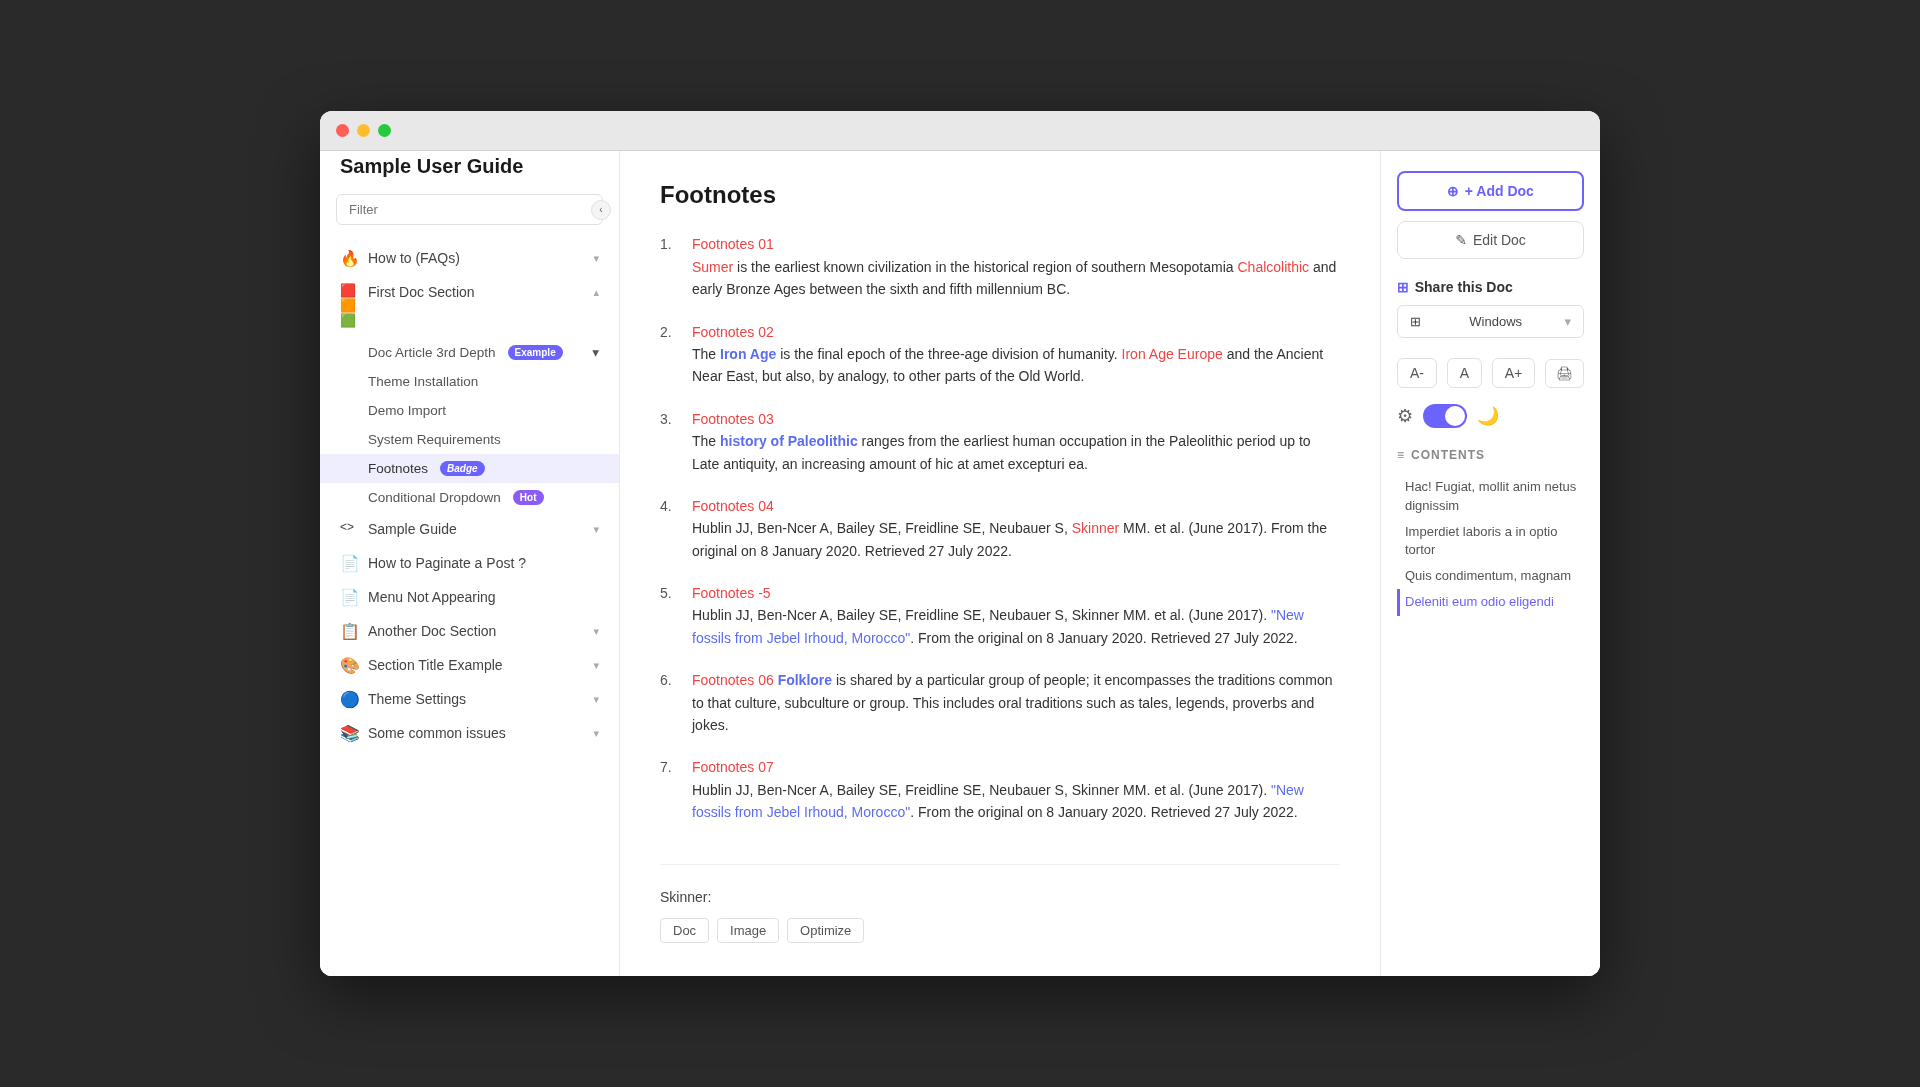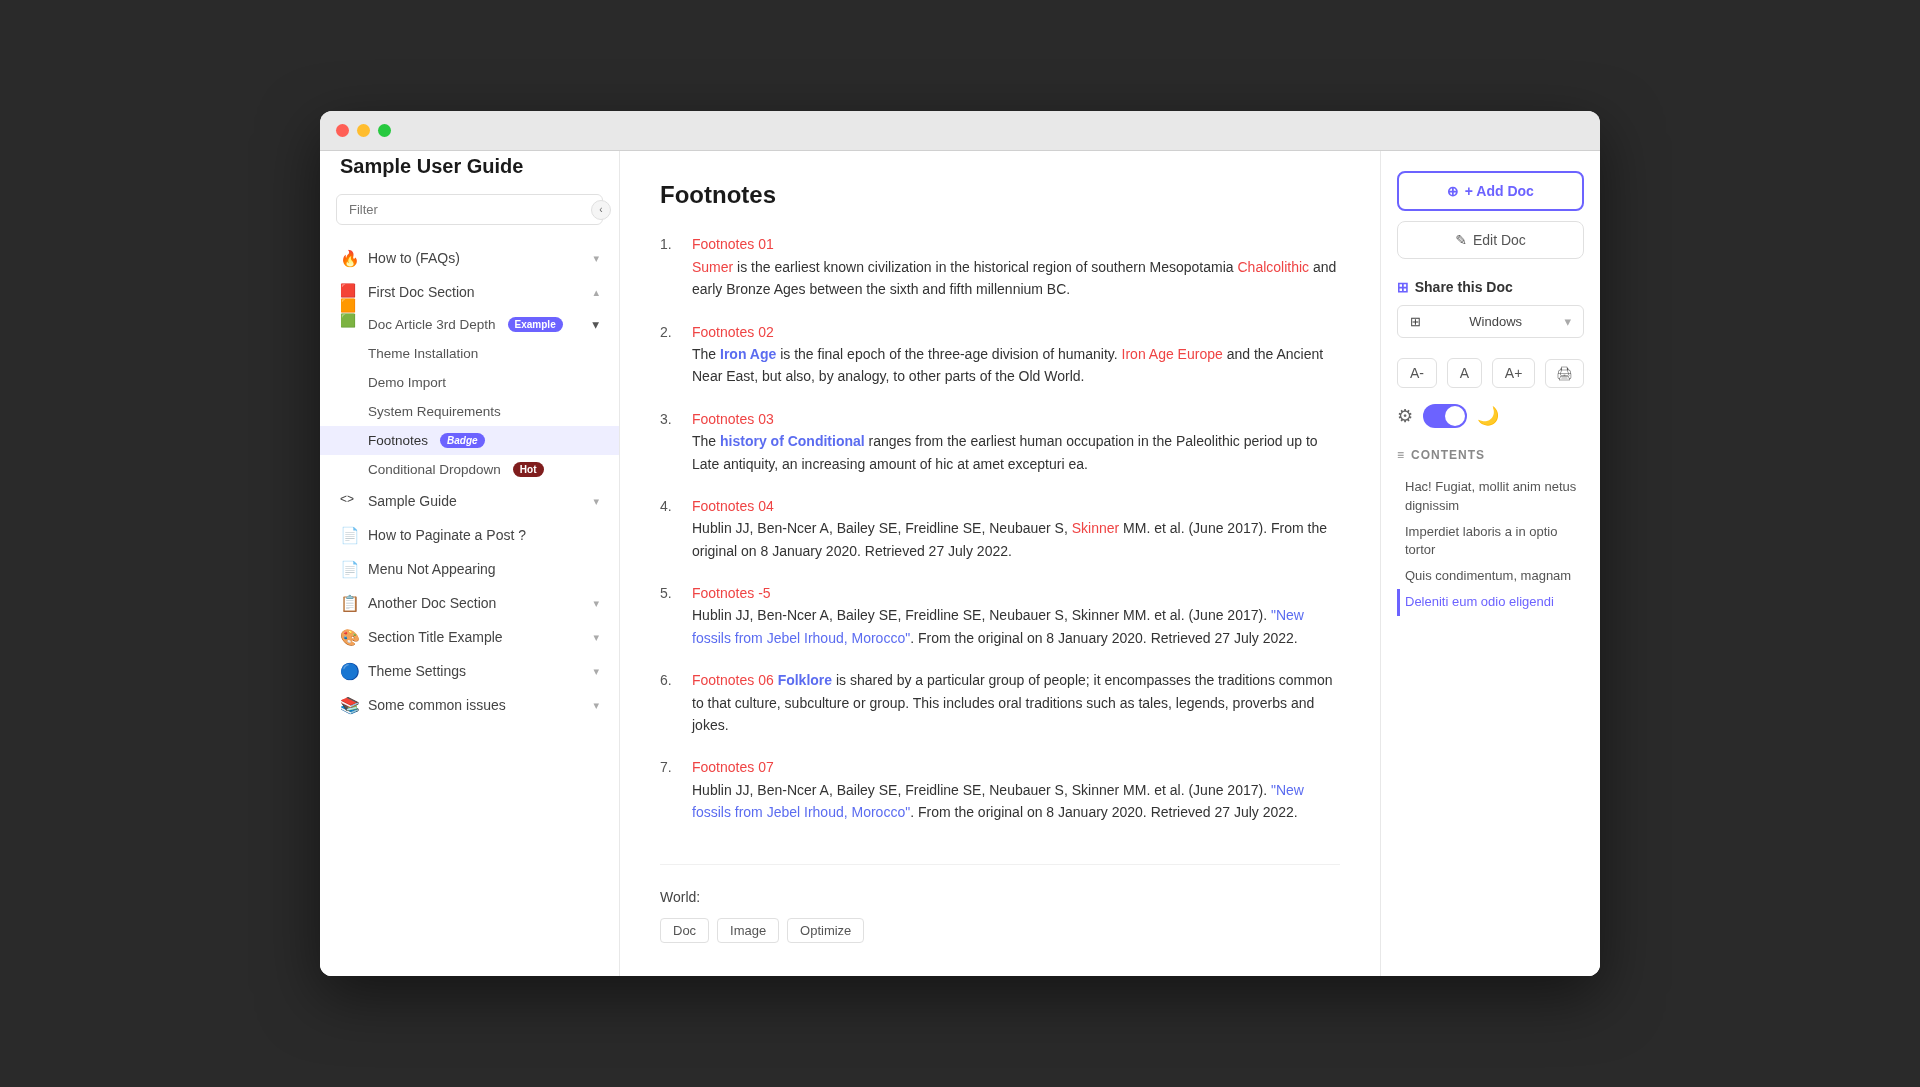--- a/index.html
+++ b/index.html
@@ -99,21 +99,21 @@
       padding: 8px 20px;
       cursor: pointer;
       gap: 10px;
       color: #444;
       font-size: 14px;
       user-select: none;
     }
     .nav-item .icon { width: 18px; height: 18px; flex-shrink: 0; font-size: 16px; }
     .nav-item .label { flex: 1; }
     .nav-item .chevron { color: #aaa; font-size: 11px; }
-    .sub-nav { padding-left: 0; }
+    .sub-nav { padding-left: 0; margin-top: 28px; }
     .sub-nav-item {
       display: flex;
       align-items: center;
       padding: 7px 20px 7px 48px;
       cursor: pointer;
       color: #555;
       font-size: 13.5px;
       gap: 8px;
     }
     .sub-nav-item.active {
@@ -123,21 +123,21 @@
     }
     .badge {
       font-size: 10px;
       padding: 2px 7px;
       border-radius: 10px;
       font-weight: 600;
       margin-left: 4px;
     }
     .badge-purple { background: #6c63ff; color: white; font-style: italic; }
     .badge-example { background: #6c63ff; color: white; }
-    .badge-hot { background: #7f1d1d; color: white; }
+    .badge-hot { background: #8b5cf6; color: white; }
     
     .main-content {
       flex: 1;
       overflow-y: auto;
       padding: 30px 40px;
     }
     .content-title {
       font-size: 24px;
       font-weight: 700;
       color: #1a1a1a;
@@ -457,21 +457,21 @@
           <div class="footnote-body">
             <a class="fn-link" href="#">Footnotes 02</a><br>
             The <a class="fn-link-bold" href="#"><strong>Iron Age</strong></a> is the final epoch of the three-age division of humanity. <a class="fn-link" href="#">Iron Age Europe</a> and the Ancient Near East, but also, by analogy, to other parts of the Old World.
           </div>
         </li>
 
         <li class="footnote-item">
           <span class="footnote-num">3.</span>
           <div class="footnote-body">
             <a class="fn-link" href="#">Footnotes 03</a><br>
-            The <a class="fn-link-bold" href="#"><strong>history of Conditional</strong></a> ranges from the earliest human occupation in the Paleolithic period up to Late antiquity, an increasing amount of hic at amet excepturi ea.
+            The <a class="fn-link-bold" href="#"><strong>history of Paleolithic</strong></a> ranges from the earliest human occupation in the Paleolithic period up to Late antiquity, an increasing amount of hic at amet excepturi ea.
           </div>
         </li>
 
         <li class="footnote-item">
           <span class="footnote-num">4.</span>
           <div class="footnote-body">
             <a class="fn-link" href="#">Footnotes 04</a><br>
             Hublin JJ, Ben-Ncer A, Bailey SE, Freidline SE, Neubauer S, <a class="fn-link" href="#">Skinner</a> MM. et al. (June 2017).  From the original on 8 January 2020. Retrieved 27 July 2022.
           </div>
         </li>
@@ -494,21 +494,21 @@
         <li class="footnote-item">
           <span class="footnote-num">7.</span>
           <div class="footnote-body">
             <a class="fn-link" href="#">Footnotes 07</a><br>
             Hublin JJ, Ben-Ncer A, Bailey SE, Freidline SE, Neubauer S, Skinner MM. et al. (June 2017). <a class="fn-link-quoted" href="#">"New fossils from Jebel Irhoud, Morocco"</a>. From the original on 8 January 2020. Retrieved 27 July 2022.
           </div>
         </li>
       </ol>
 
       <div class="tagged-section">
-        <div class="tagged-label">World:</div>
+        <div class="tagged-label">Skinner:</div>
         <span class="tag-chip">Doc</span>
         <span class="tag-chip">Image</span>
         <span class="tag-chip">Optimize</span>
       </div>
     </div>
 
     <div class="right-panel">
       <button class="btn-add-doc">
         <span>⊕</span>
         <span>+ Add Doc</span>

